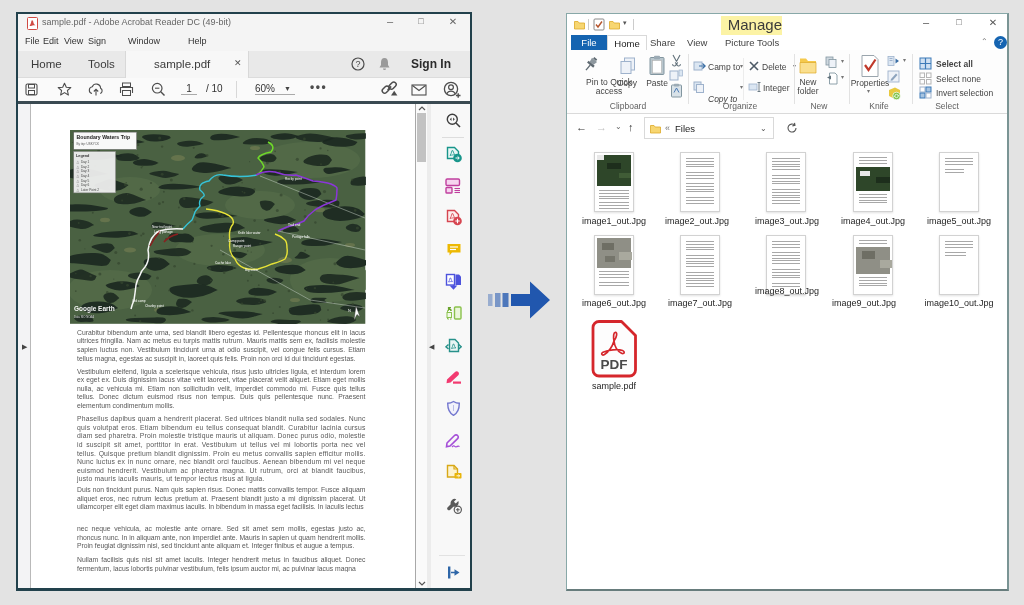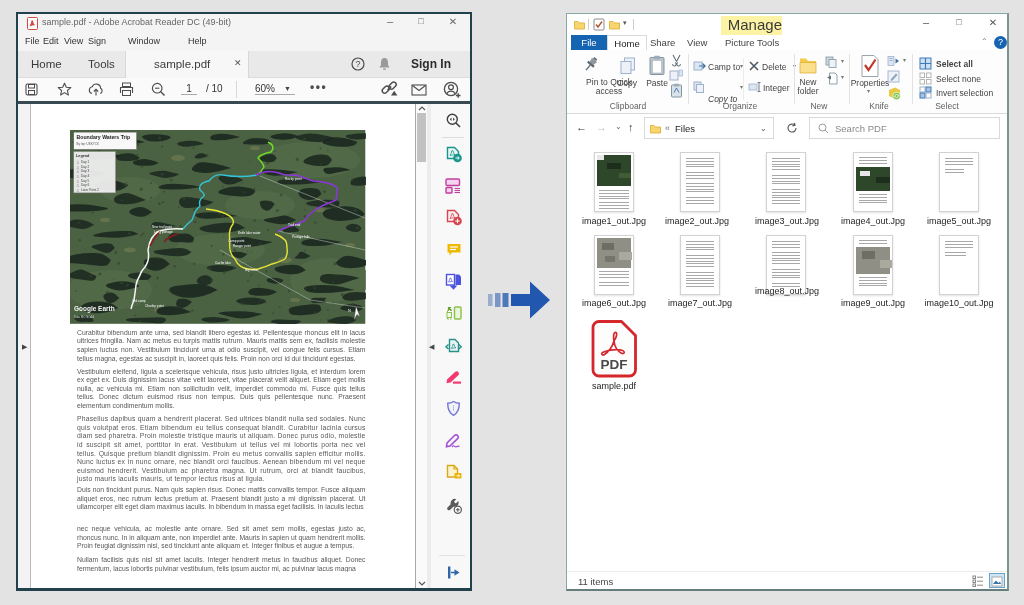--- a/index.html
+++ b/index.html
@@ -700,27 +700,20 @@
       <svg class="abs" style="left:5px; top:6px;" width="11" height="10" viewBox="0 0 11 10">
         <path d="M0.5 1.5 L4 1.5 L5.2 3 L10.5 3 L10.5 9 L0.5 9 Z" fill="#f7d671" stroke="#dda928" stroke-width="0.8"></path>
       </svg>
       <span class="abs" style="left:20px; top:5px; font-size:9px; color:#777;">«</span>
       <span class="abs" style="left:30px; top:5px; font-size:9.5px; color:#222;">Files</span>
       <span class="abs" style="left:115px; top:6px; font-size:8px; color:#555;">⌄</span>
     </div>
     <svg class="abs" style="left:219px; top:8px;" width="12" height="12" viewBox="0 0 12 12">
       <path d="M10 6 a4 4 0 1 1 -1.2 -2.8 M8.5 0.8 L9 3.4 L6.4 3.9" fill="none" stroke="#555" stroke-width="1.1"></path>
     </svg>
-    <div class="abs" style="left:242px; top:3px; width:191px; height:22px; background:#fff; border:1px solid #d9d9d9;">
-      <svg class="abs" style="left:8px; top:5px;" width="11" height="11" viewBox="0 0 11 11">
-        <circle cx="4.5" cy="4.5" r="3.5" fill="none" stroke="#999" stroke-width="1"></circle>
-        <line x1="7" y1="7" x2="10" y2="10" stroke="#999" stroke-width="1"></line>
-      </svg>
-      <span class="abs" style="left:25px; top:5px; font-size:9.5px; color:#8a8a8a;">Search PDF</span>
-    </div>
   </div>
 
   <div class="abs" id="files" style="left:0; top:128px; width:100%; height:429px; background:#fff;">
 
     <div class="thumb" style="left:27px; top:10px;">
       <div class="abs" style="left:2px; top:2px; right:2px; height:31px; background:#2e4629;">
         <div class="abs" style="left:0; top:0; width:7px; height:5px; background:#e8e8e8;"></div>
         <div class="abs" style="left:10px; top:8px; width:14px; height:6px; background:#1d2e1c;"></div>
         <div class="abs" style="left:22px; top:18px; width:12px; height:5px; background:#405c36;"></div>
       </div>
@@ -784,43 +777,24 @@
       </div>
       <div class="tl" style="left:5px; top:41px; right:5px; height:11px;"></div>
     </div>
     <div class="thumb" style="left:372px; top:93px;">
       <div class="tl" style="left:5px; top:5px; right:5px; height:8px;"></div>
       <div class="tl" style="left:5px; top:16px; right:12px; height:6px;"></div>
     </div>
     <div class="flabel" style="left:4px; top:156px;">image6_out.Jpg</div>
     <div class="flabel" style="left:90px; top:156px;">image7_out.Jpg</div>
     <div class="flabel" style="left:177px; top:144px;">image8_out.Jpg</div>
-    <div class="flabel" style="left:263px; top:156px;">image9_out.Jpg</div>
+    <div class="flabel" style="left:254px; top:156px;">image9_out.Jpg</div>
     <div class="flabel" style="left:349px; top:156px;">image10_out.Jpg</div>
 
     <svg class="abs" style="left:23px; top:177px;" width="48" height="60" viewBox="0 0 48 60">
       <path d="M9 2.5 L31.5 2.5 L45.5 16.5 L45.5 51 a6 6 0 0 1 -6 6 L9 57 a6 6 0 0 1 -6 -6 L3 8.5 a6 6 0 0 1 6 -6 Z" fill="#fdfdfd" stroke="#d5262b" stroke-width="2.8" stroke-linejoin="round"></path>
       <path d="M24 22 C22.5 27 19 32.5 14.5 35.5 C12 37 10.5 34.5 13 33.2 C18 30.8 28 29.8 32.5 31.5 C35.5 32.7 34 35.5 31.5 34.2 C27 31.8 24.5 27 24 22 C23.2 17 23.5 13.5 25.3 13.3 C27.5 13.1 27 18 24 22 Z" fill="none" stroke="#d5262b" stroke-width="1.7"></path>
       <text x="24" y="50" font-family="Liberation Sans" font-size="13.5" font-weight="bold" fill="#4a4a4a" text-anchor="middle">PDF</text>
     </svg>
     <div class="flabel" style="left:4px; top:239px;">sample.pdf</div>
   </div>
 
-  <div class="abs" style="left:0; top:557px; width:100%; height:18px; background:#fff; border-top:1px solid #ececec;">
-    <span class="abs" style="left:11px; top:4px; font-size:9.5px; color:#444;">11 items</span>
-    <svg class="abs" style="left:405px; top:3px;" width="12" height="12" viewBox="0 0 12 12">
-      <g stroke="#8a8a8a" stroke-width="1">
-        <rect x="1" y="1" width="2.5" height="2.5" fill="none"></rect>
-          <line x1="5" y1="2.2" x2="11" y2="2.2"></line>
-        <rect x="1" y="5" width="2.5" height="2.5" fill="none"></rect>
-          <line x1="5" y1="6.2" x2="11" y2="6.2"></line>
-        <rect x="1" y="9" width="2.5" height="2.5" fill="none"></rect>
-          <line x1="5" y1="10.2" x2="11" y2="10.2"></line>
-      </g>
-    </svg>
-    <div class="abs" style="left:422px; top:1px; width:16px; height:15px; background:#cfe6f5; border:1px solid #6aa3c8;">
-      <svg width="14" height="13" viewBox="0 0 14 13">
-        <rect x="2" y="2" width="10" height="9" fill="#fff" stroke="#9a9a9a" stroke-width="0.8"></rect>
-        <path d="M3 9 L6 5.5 L8.5 8 L10 6.5 L11 9 Z" fill="#3a76a8"></path>
-      </svg>
-    </div>
-  </div>
 </div>
 
 </body></html>

